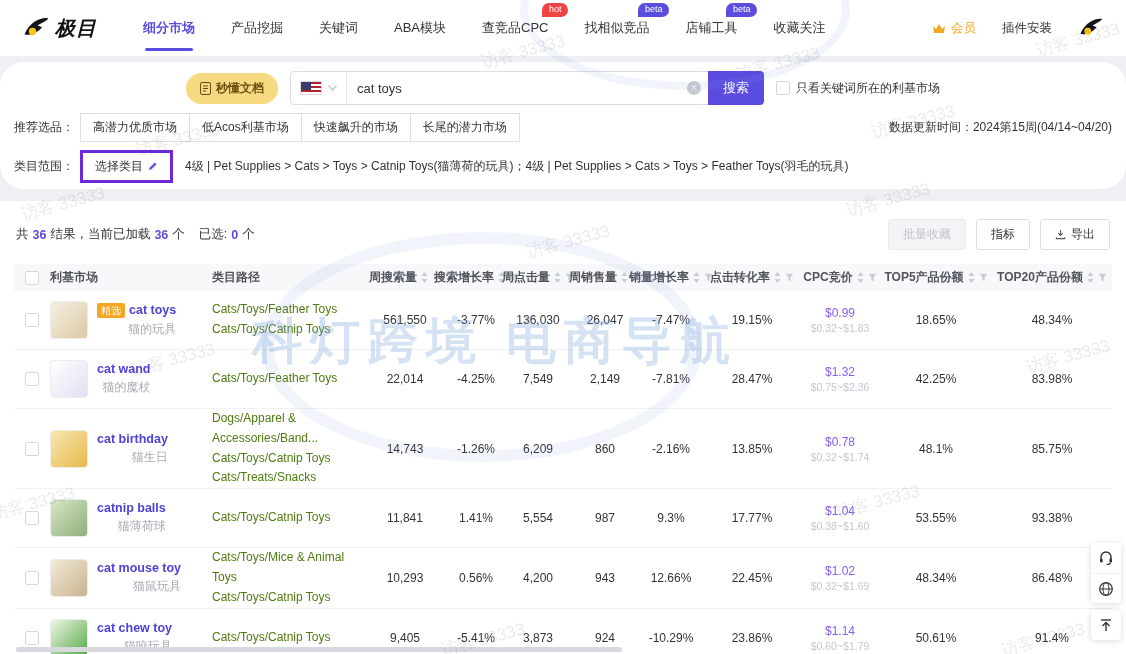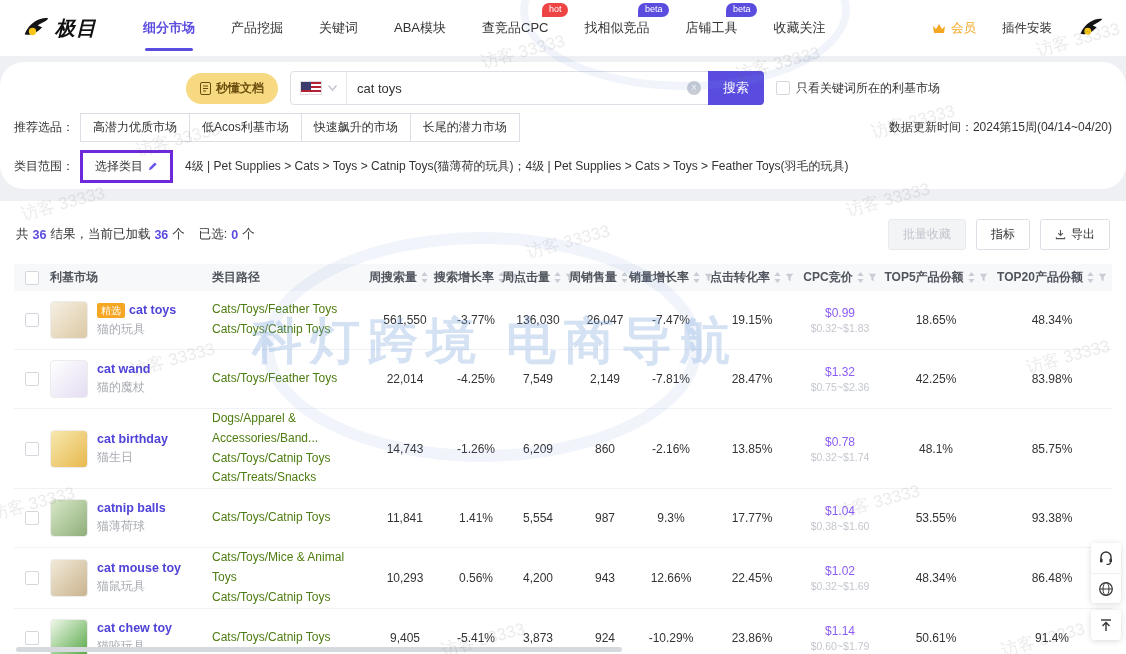--- a/index.html
+++ b/index.html
@@ -53,21 +53,21 @@
 
   
   .table { --cols:36px 162px 150px 86px 56px 68px 66px 66px 96px 80px 112px 120px; }
   .thead { display:grid; grid-template-columns:var(--cols); align-items:center; background:#f7f8fa; height:27px; font-size:12px; color:#50545c; font-weight:bold; }
   .hcell { display:flex; align-items:center; white-space:nowrap; }
   .hcell.num { justify-content:center; }
   .hicon { width:9px; height:11px; margin-left:3px; flex:none; }
   .cell-check { display:flex; justify-content:center; }
   .trow { display:grid; grid-template-columns:var(--cols); align-items:center; min-height:59px; border-bottom:1px solid #f0f2f5; }
   .cell.num { text-align:center; font-size:12px; color:#333; }
-  .cell-market { display:flex; align-items:center; gap:9px; }
+  .cell-market { display:flex; align-items:center; gap:9px;text-align:right; }
   .thumb { width:38px; height:38px; border-radius:4px; border:1px solid #ececec; flex:none; }
   .market-info { display:flex; flex-direction:column; }
   .market-line { display:flex; align-items:center; }
   .badge-featured { background:#f5a623; color:#fff; font-size:10px; padding:1px 4px; border-radius:2px; margin-right:4px; line-height:1.3; }
   .market-name { color:#4f43d8; font-weight:bold; font-size:12.5px; }
   .market-sub { color:#a8abb2; font-size:12px; margin-top:3px; }
   .cell-path { display:flex; flex-direction:column; }
   .path-link { color:#4d7c0f; font-size:12px; line-height:1.65; }
   .cell-cpc { display:flex; flex-direction:column; align-items:center; }
   .cpc-main { color:#8b5cf6; }

